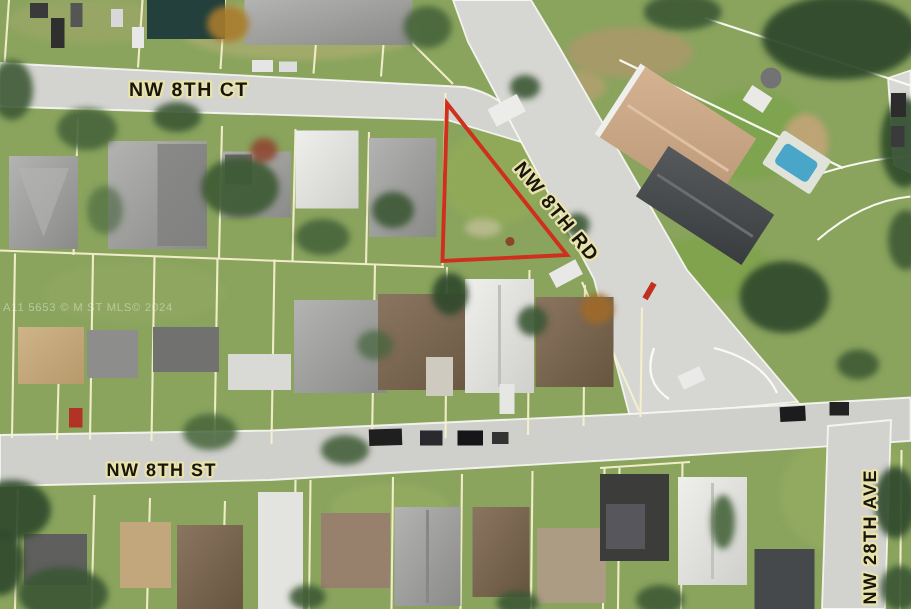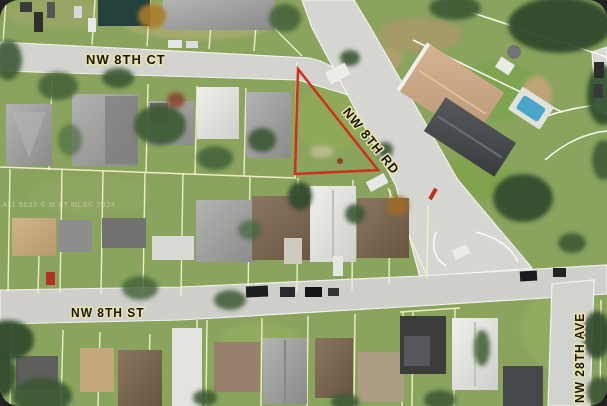--- a/index.html
+++ b/index.html
@@ -1,16 +1,16 @@
 <!DOCTYPE html>
 <html><head>
 <meta charset="utf-8">
 <style>
   html,body{margin:0;padding:0;background:#222;}
-  .stage{position:relative;width:607px;height:406px;overflow:hidden;font-family:"Liberation Sans",sans-serif;border-radius:19px;}
+  .stage{position:relative;width:607px;height:406px;overflow:hidden;font-family:"Liberation Sans",sans-serif;}
   .stage svg{display:block;}
   text.street-label{font-family:"Liberation Sans",sans-serif;font-weight:bold;fill:#17150c;
     stroke:#e9e2ab;stroke-width:3px;paint-order:stroke;stroke-linejoin:round;letter-spacing:1px;}
   text.watermark{font-family:"Liberation Sans",sans-serif;fill:#ffffff;opacity:.38;letter-spacing:.5px;}
 </style>
 </head>
 <body>
 
 <div class="stage">
 <svg width="607" height="406" viewBox="0 0 607 406">

